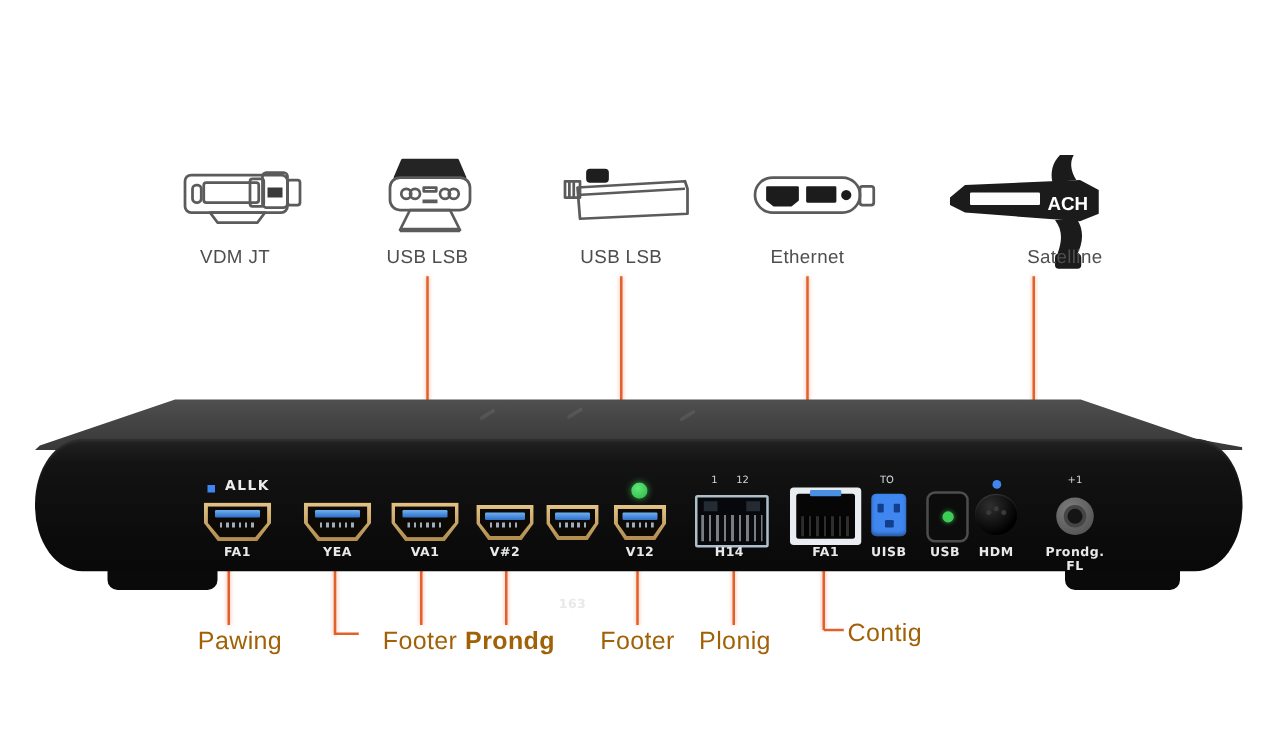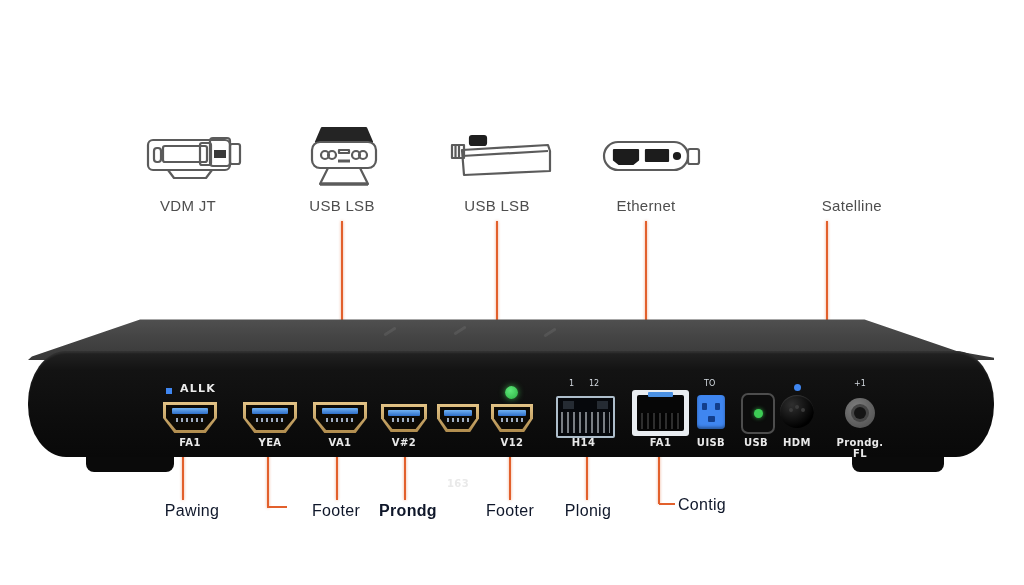--- a/index.html
+++ b/index.html
@@ -2,21 +2,21 @@
 <html><head>
 <meta charset="utf-8">
 <style>
   html,body{margin:0;padding:0;background:#ffffff;}
   #canvas{position:relative;width:1024px;height:585px;background:#ffffff;overflow:hidden;
           font-family:"Liberation Sans", sans-serif;}
 
   
   .toplabel{position:absolute;top:197px;width:110px;text-align:center;font-size:15px;
             color:#4e4e4e;letter-spacing:.3px;}
-  .botlabel{position:absolute;width:96px;text-align:center;font-size:16px;color:#0f172a;letter-spacing:.3px;}
+  .botlabel{position:absolute;width:96px;text-align:center;font-size:20px;color:#a16207;letter-spacing:.3px;}
 
   
   .vline{position:absolute;width:2px;background:#E2602C;filter:drop-shadow(0 0 1.5px rgba(226,96,44,.55));}
   .vline.head-down::after{content:"";position:absolute;left:-4px;bottom:-7px;
       border:5px solid transparent;border-bottom:none;border-top:8px solid #E2602C;}
   .vline.head-up::before{content:"";position:absolute;left:-4px;top:-7px;
       border:5px solid transparent;border-top:none;border-bottom:8px solid #E2602C;}
   .hline{position:absolute;height:2px;background:#E2602C;}
 
   
@@ -124,20 +124,30 @@
   <div class="icon" style="left:602px;top:136px;">
     <svg width="100" height="40" viewBox="0 0 100 40" fill="none" stroke="#5b5b5b" stroke-width="2.2" stroke-linejoin="round">
       <rect x="2" y="6" width="84" height="28" rx="14"></rect>
       <path d="M12,14 h24 v10 l-5,4 h-14 l-5,-4 Z" fill="#1c1c1c" stroke="#1c1c1c"></path>
       <rect x="44" y="14" width="22" height="11" fill="#1c1c1c" stroke="#1c1c1c"></rect>
       <circle cx="75" cy="20" r="3" fill="#1c1c1c" stroke="#1c1c1c"></circle>
       <rect x="86" y="13" width="11" height="15" rx="2"></rect>
     </svg>
   </div>
 
+  <div class="icon" style="left:756px;top:118px;">
+    <svg width="132" height="100" viewBox="0 0 132 100">
+      <path d="M92,6 C86,12 84,20 86,28 L105,26 C100,18 100,11 103,6 Z" fill="#1b1b1b"></path>
+      <path d="M4,40 L16,30 L108,26 L123,34 L123,53 L108,59 L16,52 L4,46 Z" fill="#1b1b1b"></path>
+      <rect x="20" y="36" width="56" height="10" rx="1" fill="#fdfdfd"></rect>
+      <text x="82" y="50" font-size="15" font-weight="bold" fill="#ffffff" font-family="Liberation Sans, sans-serif">ACH</text>
+      <path d="M88,58 C94,66 94,74 90,85 L105,87 C111,76 111,66 106,58 Z" fill="#1b1b1b"></path>
+      <rect x="88" y="85" width="21" height="12" rx="3" fill="#1b1b1b"></rect>
+    </svg>
+  </div>
 
   <div class="toplabel" style="left:133px;">VDM JT</div>
   <div class="toplabel" style="left:287px;">USB LSB</div>
   <div class="toplabel" style="left:442px;">USB LSB</div>
   <div class="toplabel" style="left:591px;">Ethernet</div>
   <div class="toplabel" style="left:772px;text-align:right;">Satelline</div>
 
   <div class="vline head-down" style="left:341px;top:221px;height:110px;"></div>
   <div class="vline head-down" style="left:496px;top:221px;height:110px;"></div>
   <div class="vline head-down" style="left:645px;top:221px;height:104px;"></div>

